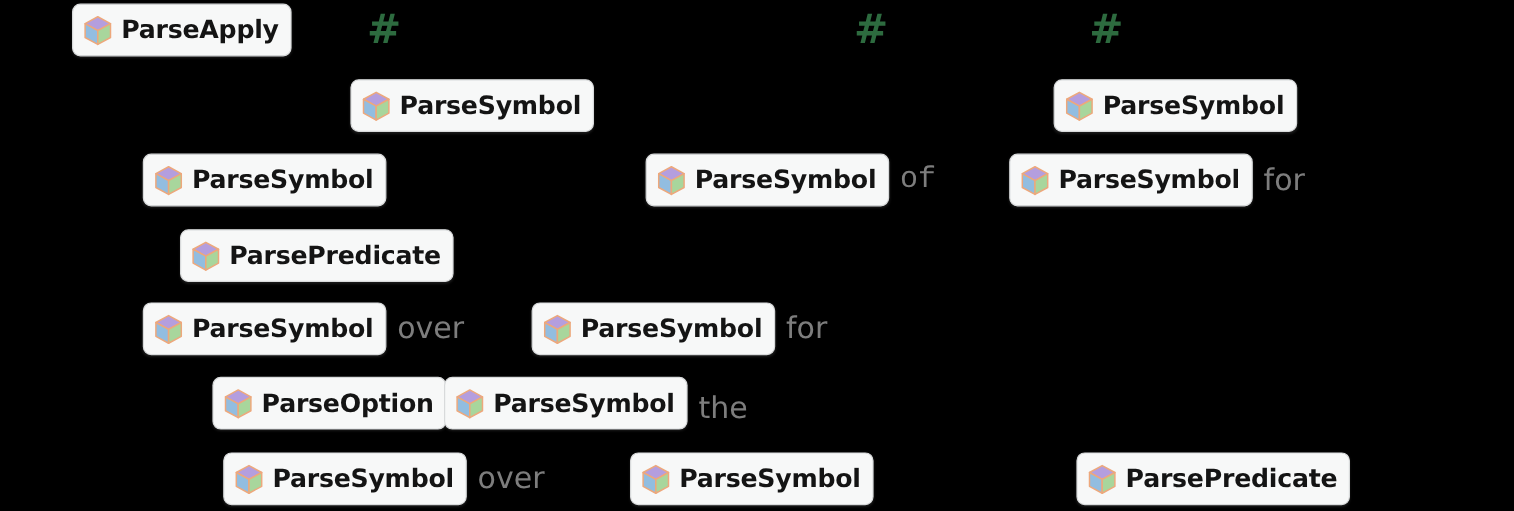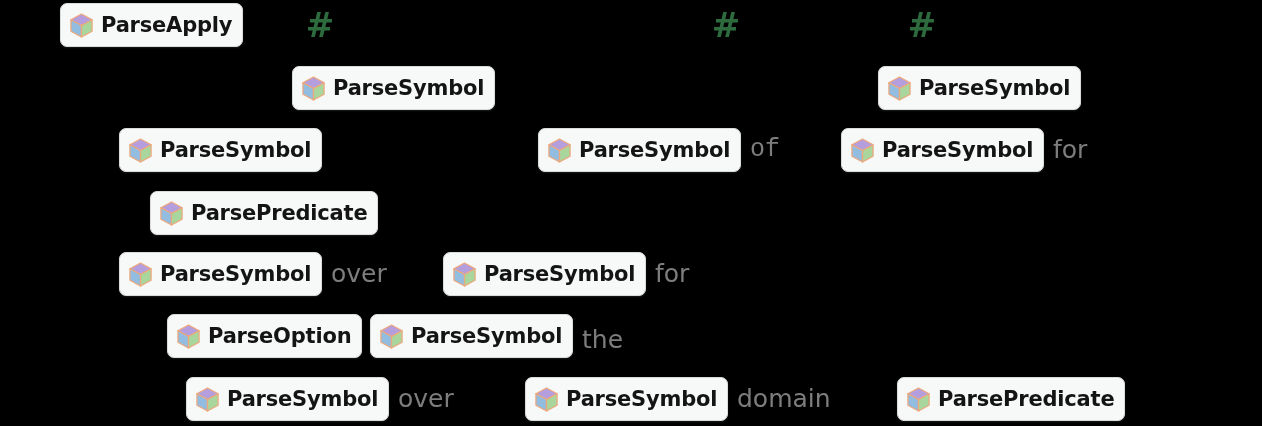--- a/index.html
+++ b/index.html
@@ -154,21 +154,21 @@
     <div class="word" style="left: 331px; top: 252px;">over</div>
     <div class="token" style="left: 443px; top: 252px;">
       <svg class="cube" viewBox="0 0 26 28">
         <polygon points="13,2 24,8 13,14 2,8" fill="#b49ede" stroke="#eda87c" stroke-width="1.3" stroke-linejoin="round"></polygon>
         <polygon points="2,8 13,14 13,26 2,20" fill="#92bde0" stroke="#eda87c" stroke-width="1.3" stroke-linejoin="round"></polygon>
         <polygon points="24,8 24,20 13,26 13,14" fill="#a8d69c" stroke="#eda87c" stroke-width="1.3" stroke-linejoin="round"></polygon>
       </svg>
       <span class="label">ParseSymbol</span>
     </div>
     <div class="word" style="left: 655px; top: 252px;">for</div>
-    <div class="token" style="left: 167px; top: 314px;">
+    <div class="token" style="left: 177px; top: 314px;">
       <svg class="cube" viewBox="0 0 26 28">
         <polygon points="13,2 24,8 13,14 2,8" fill="#b49ede" stroke="#eda87c" stroke-width="1.3" stroke-linejoin="round"></polygon>
         <polygon points="2,8 13,14 13,26 2,20" fill="#92bde0" stroke="#eda87c" stroke-width="1.3" stroke-linejoin="round"></polygon>
         <polygon points="24,8 24,20 13,26 13,14" fill="#a8d69c" stroke="#eda87c" stroke-width="1.3" stroke-linejoin="round"></polygon>
       </svg>
       <span class="label">ParseOption</span>
     </div>
     <div class="token" style="left: 370px; top: 314px;">
       <svg class="cube" viewBox="0 0 26 28">
         <polygon points="13,2 24,8 13,14 2,8" fill="#b49ede" stroke="#eda87c" stroke-width="1.3" stroke-linejoin="round"></polygon>
@@ -188,21 +188,20 @@
     </div>
     <div class="word" style="left: 398px; top: 377px;">over</div>
     <div class="token" style="left: 525px; top: 377px;">
       <svg class="cube" viewBox="0 0 26 28">
         <polygon points="13,2 24,8 13,14 2,8" fill="#b49ede" stroke="#eda87c" stroke-width="1.3" stroke-linejoin="round"></polygon>
         <polygon points="2,8 13,14 13,26 2,20" fill="#92bde0" stroke="#eda87c" stroke-width="1.3" stroke-linejoin="round"></polygon>
         <polygon points="24,8 24,20 13,26 13,14" fill="#a8d69c" stroke="#eda87c" stroke-width="1.3" stroke-linejoin="round"></polygon>
       </svg>
       <span class="label">ParseSymbol</span>
     </div>
-    <div class="word" style="left: 737px; top: 377px;">domain</div>
     <div class="token" style="left: 897px; top: 377px;">
       <svg class="cube" viewBox="0 0 26 28">
         <polygon points="13,2 24,8 13,14 2,8" fill="#b49ede" stroke="#eda87c" stroke-width="1.3" stroke-linejoin="round"></polygon>
         <polygon points="2,8 13,14 13,26 2,20" fill="#92bde0" stroke="#eda87c" stroke-width="1.3" stroke-linejoin="round"></polygon>
         <polygon points="24,8 24,20 13,26 13,14" fill="#a8d69c" stroke="#eda87c" stroke-width="1.3" stroke-linejoin="round"></polygon>
       </svg>
       <span class="label">ParsePredicate</span>
     </div>
   </div>
 

